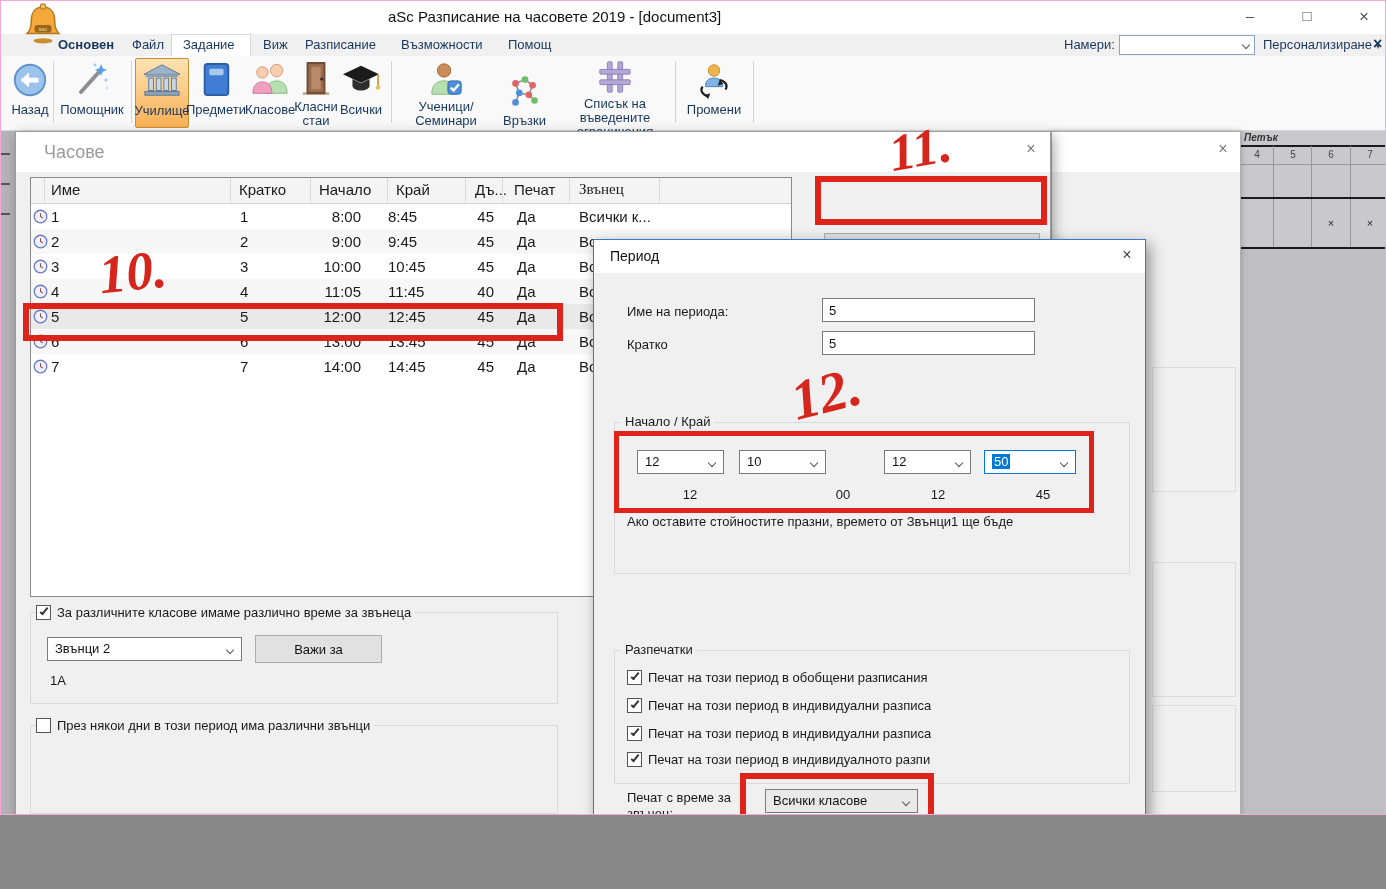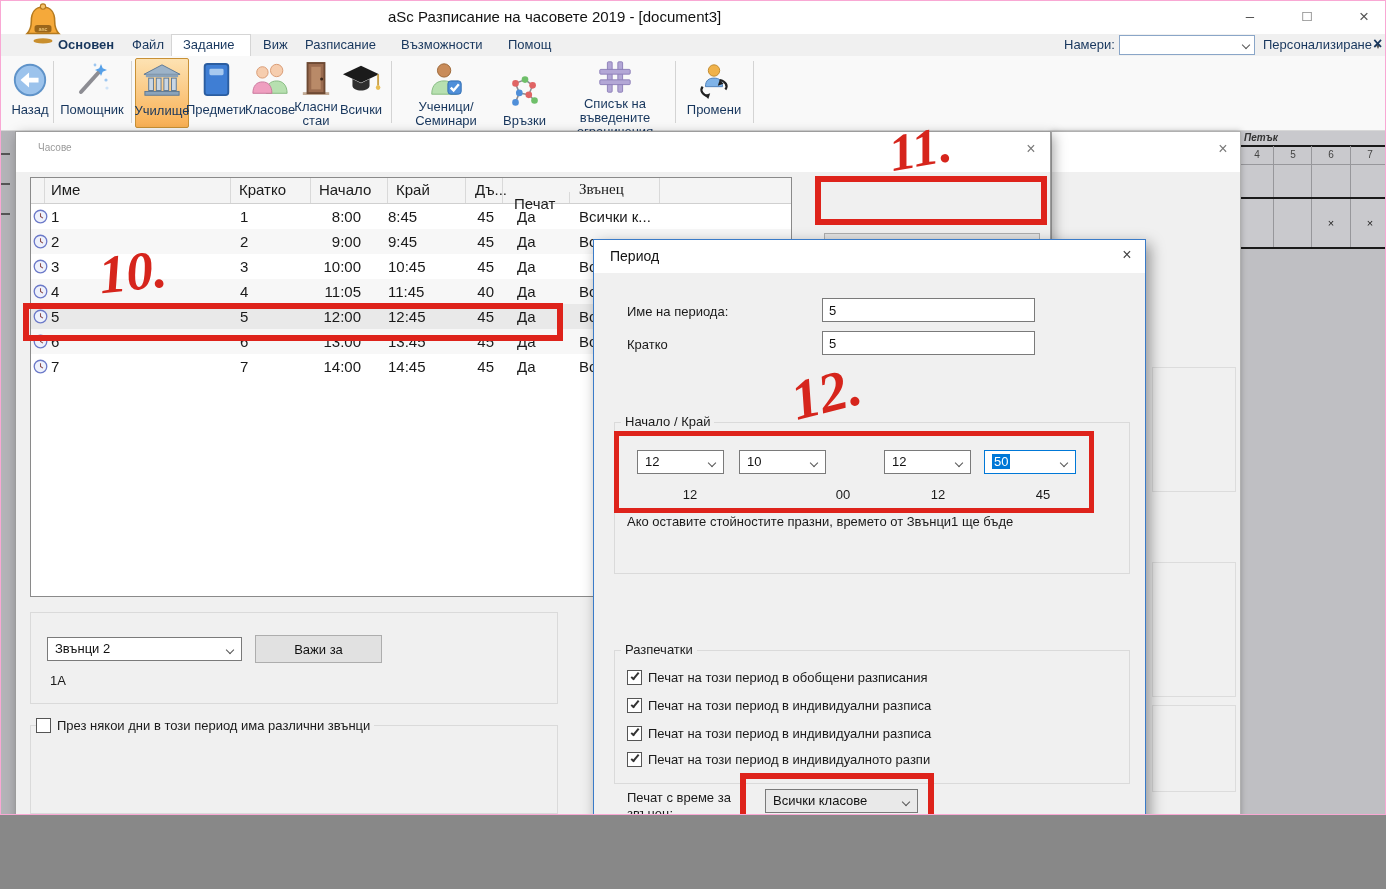--- a/index.html
+++ b/index.html
@@ -44,32 +44,32 @@
   .faintbox { position:absolute; left:100px; width:84px; border:1px solid #dcdcdc; }
   .strip1 { left:0; top:848px; width:122px; height:41px; background:#aeaeb2; }
   .strip2 { left:122px; top:848px; width:470px; height:41px; background:#ececec; border-top:1px solid #c8c8c8; }
   .strip3 { left:122px; top:884px; width:250px; height:5px; background:#fafafa; }
 
   
   .dlg-close { position:absolute; width:22px; height:20px; text-align:center; font-size:16px; color:#7a7a7a; cursor:default; }
   .hours-dlg { left:14px; top:130px; width:1036px; height:718px; background:#f0f0f0; border:1px solid #9c9c9c;
                box-shadow:3px 4px 12px rgba(0,0,0,.35); }
   .hours-title { position:absolute; left:0; top:0; width:1034px; height:40px; background:#fff; }
-  .hours-title-text { position:absolute; left:22px; top:10px; color:#9a9a9a; font-size:10px; }
+  .hours-title-text { position:absolute; left:28px; top:10px; color:#9a9a9a; font-size:18px; }
 
   .htable { position:absolute; left:14px; top:45px; width:762px; height:420px; background:#fff; border:1px solid #8a8a8a; }
   .thead { display:flex; height:26px; background:#f4f4f4; border-bottom:1px solid #d0d0d0; font-size:15px; color:#1a1a1a; }
   .thead span { border-right:1px solid #d9d9d9; padding-top:3px; }
   .trow { display:flex; height:25px; font-size:15px; align-items:center; }
   .trow.alt { background:#f7f7f7; }
   .trow.sel { background:#e9e9e9; }
   .h0,.c0{width:14px;} .h1,.c1{width:186px;} .h2,.c2{width:80px;} .h3,.c3{width:77px;}
   .h4,.c4{width:78px;} .h5,.c5{width:37px;} .h6,.c6{width:67px;} .h7,.c7{width:90px;}
   .h1,.c1{padding-left:6px;} .h2{padding-left:8px;} .h3,.h4{padding-left:8px;} .h5{padding-left:9px;}
-  .h6{padding-left:11px;margin-top:14px;} .h7{padding-left:9px;font-family:Liberation Serif, serif;}
+  .h6{padding-left:11px;} .h7{padding-left:9px;font-family:Liberation Serif, serif;}
   .c2{padding-left:9px;} .c3{text-align:right;padding-right:27px;} .c4{padding-right:38px;}
   .c5{text-align:right;padding-right:9px;} .c6{padding-left:14px;} .c7{padding-left:9px;white-space:nowrap;overflow:hidden;}
   .c0 svg { margin:2px 0 0 2px; }
 
   .btn { position:absolute; background:#e1e1e1; border:1px solid #adadad; text-align:center; font-size:13px;
          color:#111; display:flex; align-items:center; justify-content:center; cursor:default; }
   .groupbox { position:absolute; border:1px solid #dadada; }
   .gb-label { position:absolute; top:-9px; left:6px; background:#f0f0f0; padding:0 4px; font-size:13px; color:#1a1a1a; }
   .cbrow { position:absolute; display:flex; align-items:flex-start; font-size:13px; color:#1a1a1a; background:#f0f0f0; padding-right:4px; }
   .cbox { width:15px; height:15px; background:#fff; border:1px solid #555; margin-right:6px; flex:none; }
@@ -422,20 +422,26 @@
         <span class="c4">14:45</span>
         <span class="c5">45</span>
         <span class="c6">Да</span>
         <span class="c7">Всички к...</span>
       </div>
     </div>
 
     <div class="btn" style="left:808px; top:101px; width:216px; height:9px;"></div>
 
     <div class="groupbox" style="left:14px; top:480px; width:528px; height:92px;"></div>
+    <div class="cbrow" style="left:20px; top:473px;">
+      <span class="cbox">
+          <span class="tickmark"></span>
+        </span>
+      <span>За различните класове имаме различно време за звънеца</span>
+    </div>
     <div class="combo h24" style="left:31px; top:505px; width:195px;">
       <span>Звънци 2</span>
       <span class="combo-arrow" style="top:9px; right:8px;"></span>
     </div>
     <div class="btn" style="left:239px; top:503px; width:127px; height:28px;">Важи за</div>
     <div class="abs" style="left:34px; top:541px; font-size:13px;">1А</div>
 
     <div class="groupbox" style="left:14px; top:593px; width:528px; height:89px;"></div>
     <div class="cbrow" style="left:20px; top:586px;">
       <span class="cbox"></span>

